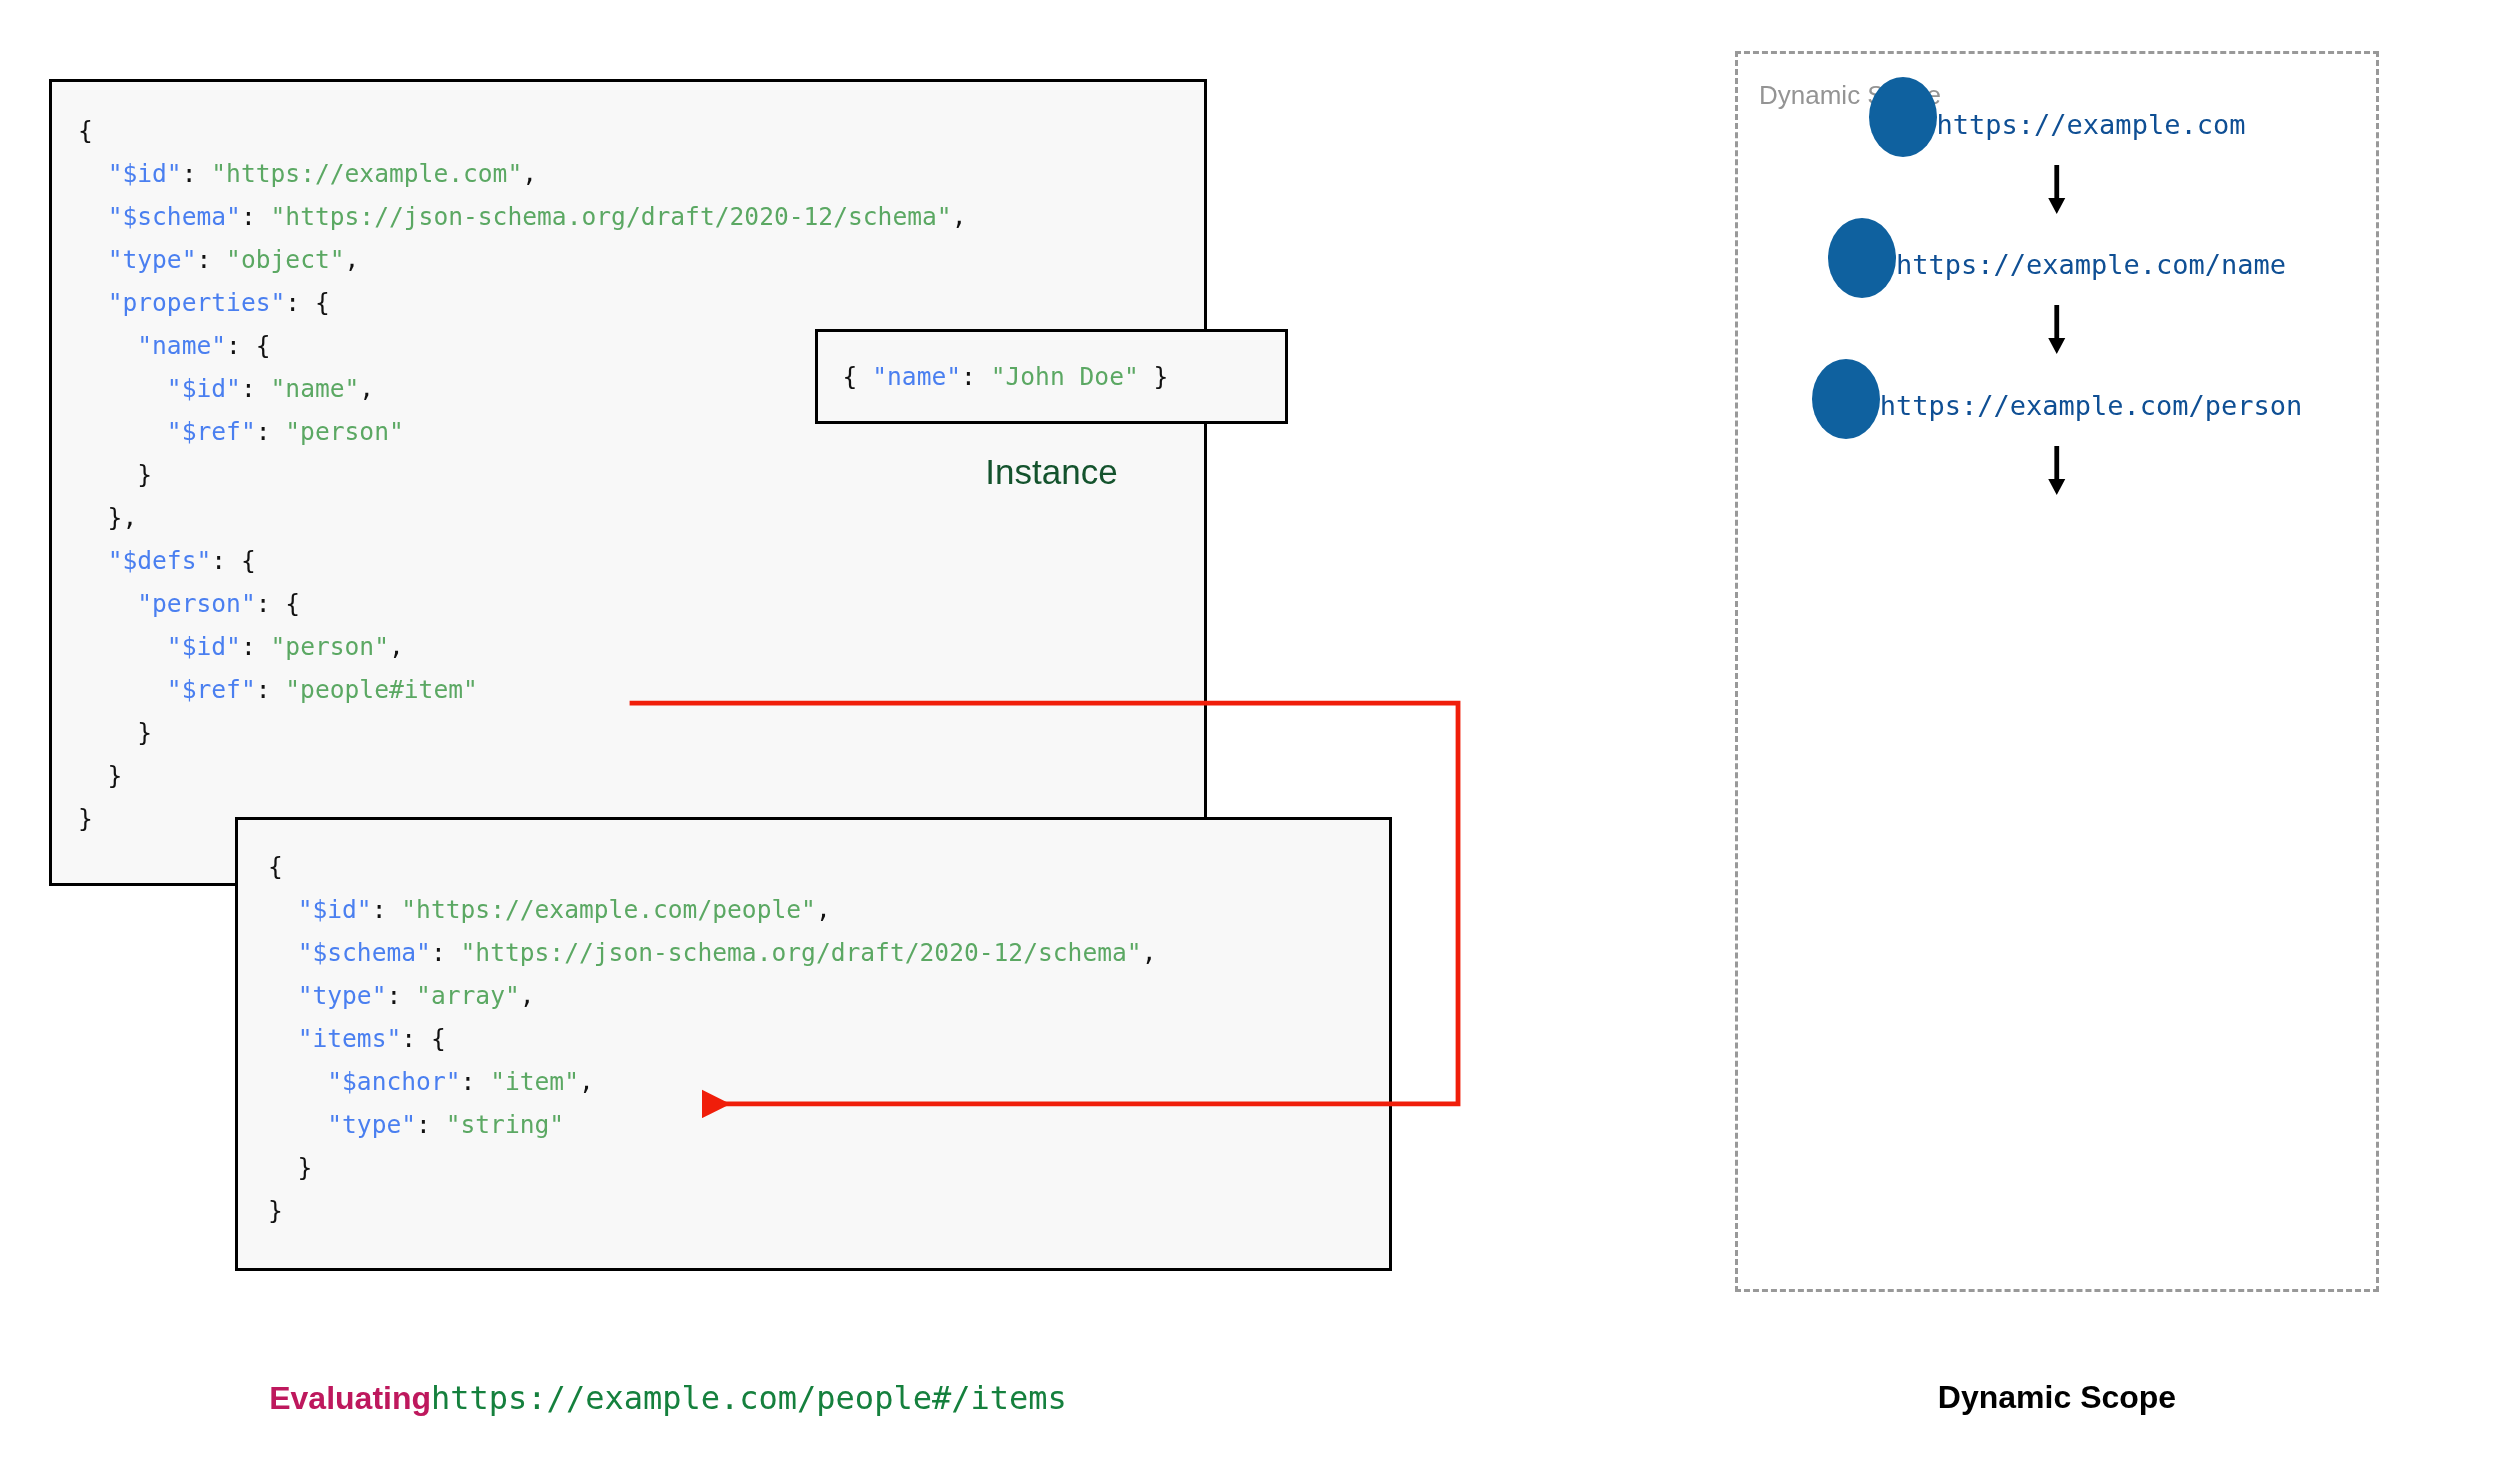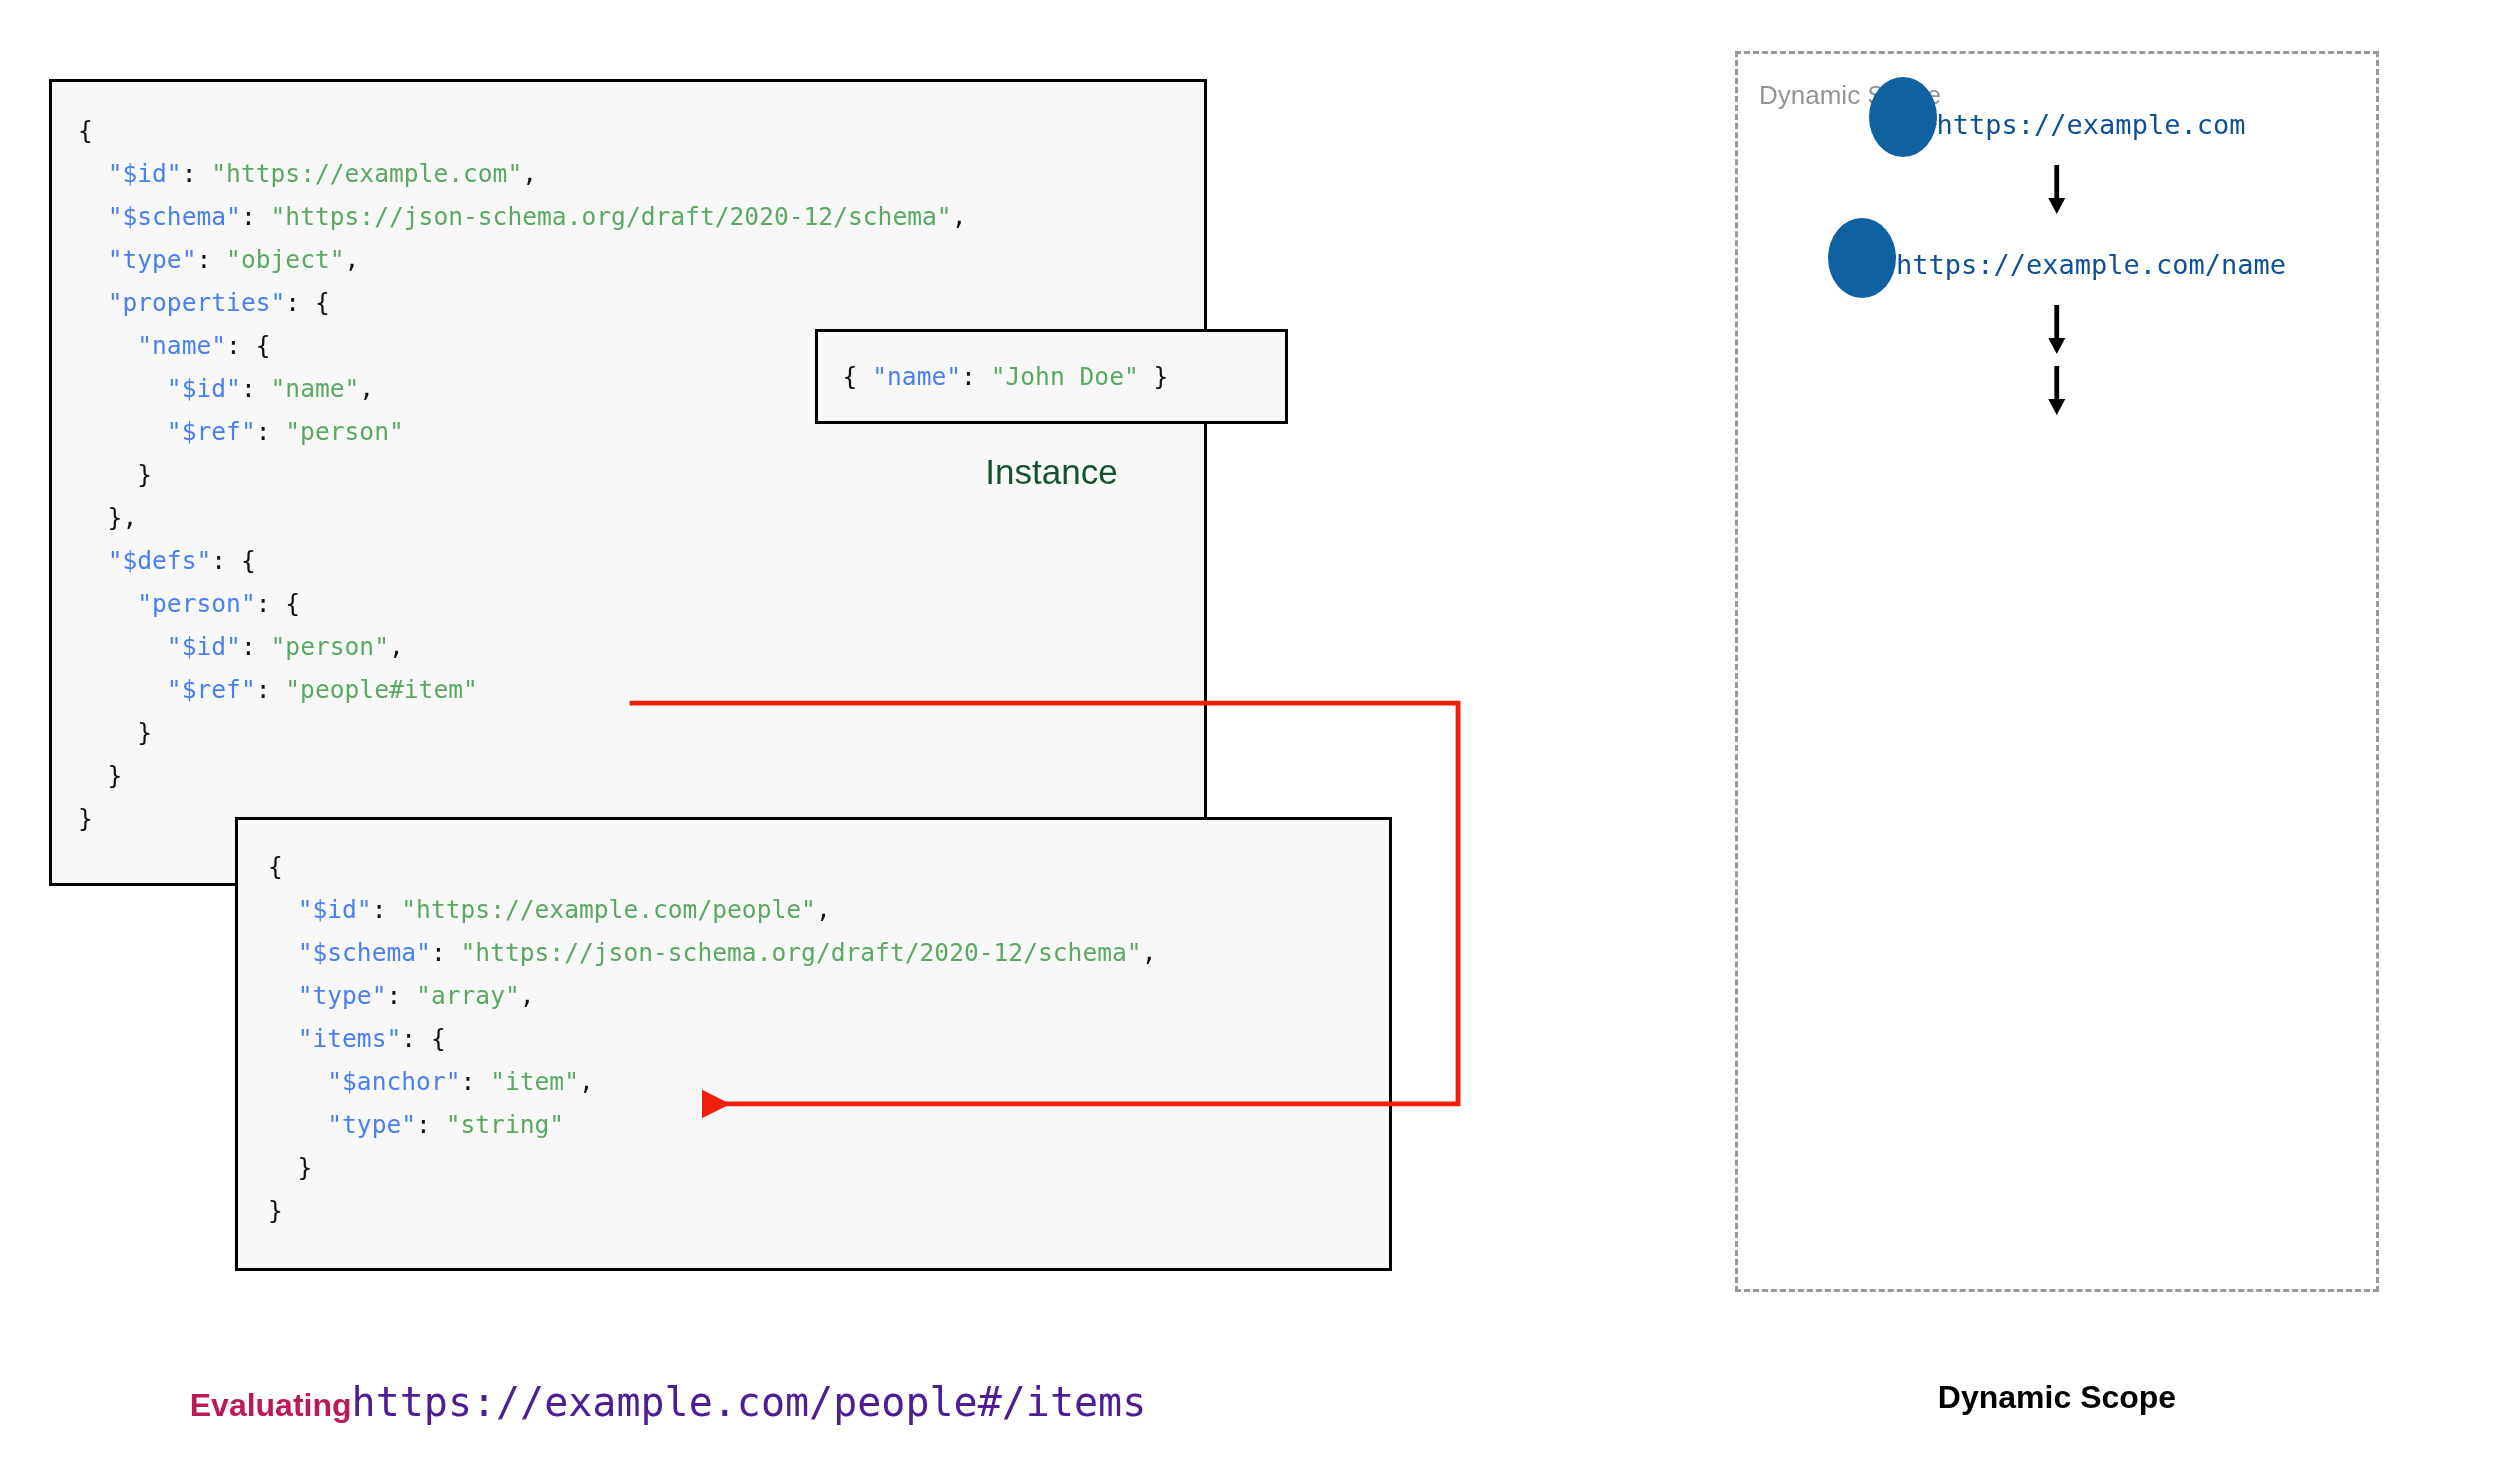--- a/index.html
+++ b/index.html
@@ -130,21 +130,21 @@
     width: 1336px;
     text-align: center;
     white-space: nowrap;
     z-index: 4;
   }
   #eval-caption .lead {
     font-size: 32px; font-weight: bold; color: #be185d;
     font-family: "Liberation Sans", sans-serif;
   }
   #eval-caption .url {
-    font-size: 40px; color: #4c1d95;
+    font-size: 32px; color: #15803d;
     font-family: "DejaVu Sans Mono", "Liberation Mono", monospace;
   }
   #scope-caption {
     position: absolute;
     left: 1735px; top: 1379px;
     width: 644px;
     text-align: center;
     font-size: 32px; font-weight: bold; color: #000000;
     z-index: 4;
   }
@@ -218,20 +218,24 @@
     <div class="scope-node">
       <div class="scope-circle"></div>
       <div class="scope-label">https://example.com/name</div>
     </div>
 
     <svg class="scope-arrow" viewBox="0 0 44 92">
       <line x1="22" y1="0" x2="22" y2="66" stroke="#000000" stroke-width="9"></line>
       <path d="M6,62 L38,62 L22,92 z" fill="#000000"></path>
     </svg>
 
+    <div class="scope-node">
+      <div class="scope-circle"></div>
+      <div class="scope-label">https://example.com/person</div>
+    </div>
 
     <svg class="scope-arrow" viewBox="0 0 44 92">
       <line x1="22" y1="0" x2="22" y2="66" stroke="#000000" stroke-width="9"></line>
       <path d="M6,62 L38,62 L22,92 z" fill="#000000"></path>
     </svg>
 
 
   </div>
 
   <div id="eval-caption">

